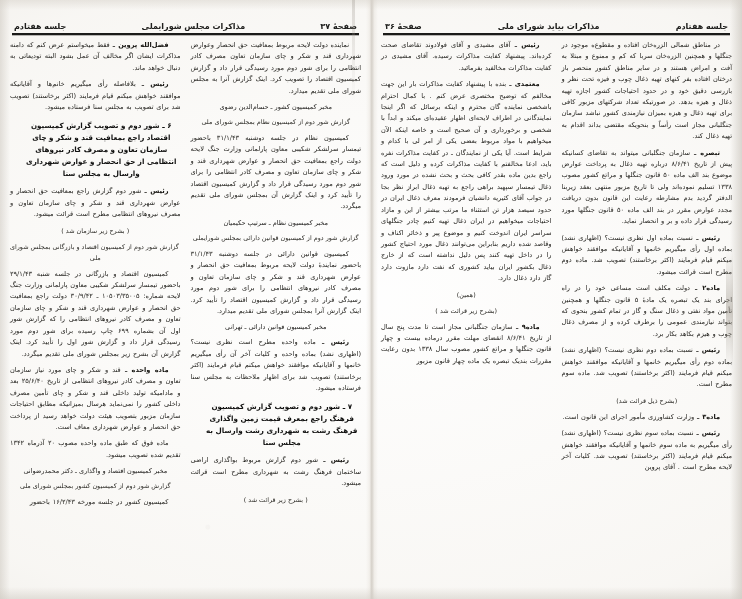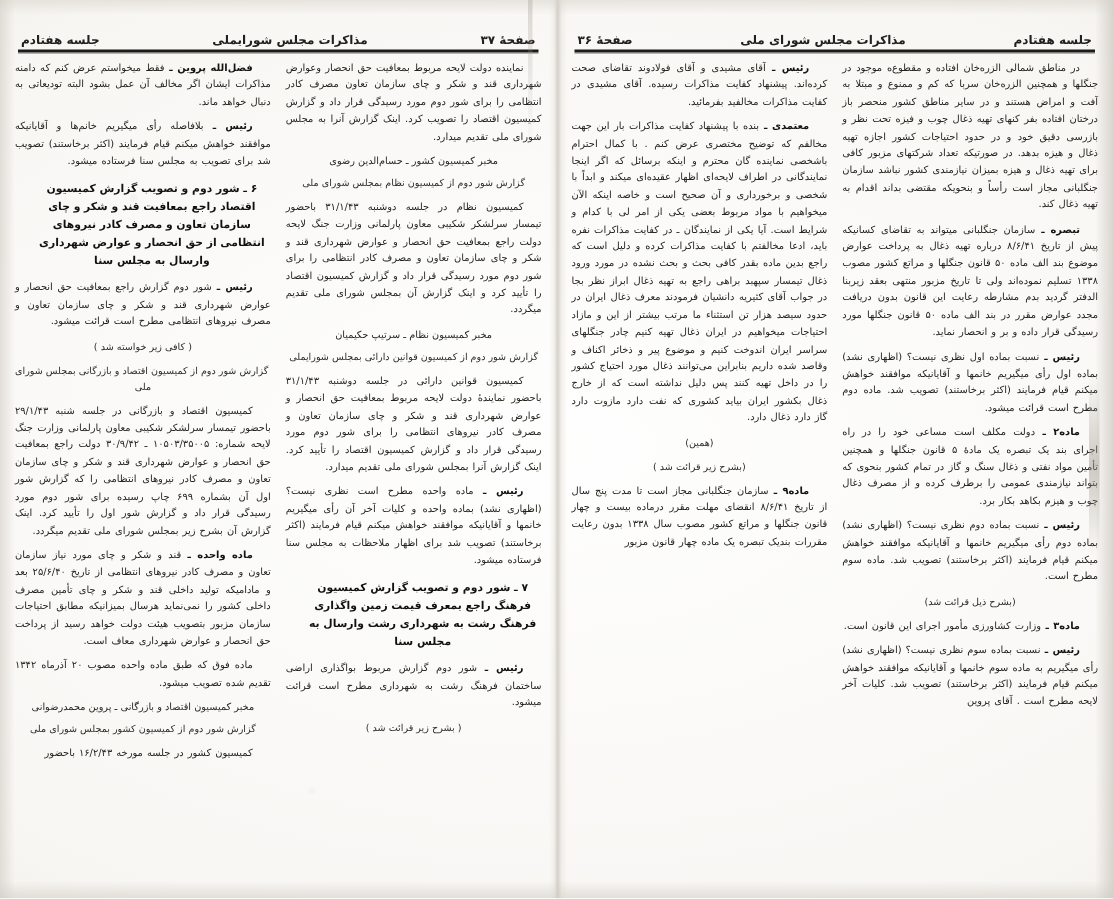--- a/index.html
+++ b/index.html
@@ -201,48 +201,49 @@
     <div class="cols">
 
       <div class="col" id="L-outer">
           <p class="para indent"><span>نماینده دولت لایحه مربوط بمعافیت حق انحصار وعوارض شهرداری قند و شکر و چای سازمان تعاون مصرف کادر انتظامی را برای شور دوم مورد رسیدگی قرار داد و گزارش کمیسیون اقتصاد را تصویب کرد. اینک گزارش آنرا به مجلس شورای ملی تقدیم میدارد.</span></p>
           <p class="signature"><span>مخبر کمیسیون کشور ـ حسام‌الدین رضوی</span></p>
           <p class="note"><span>گزارش شور دوم از کمیسیون نظام بمجلس شورای ملی</span></p>
           <p class="para indent"><span>کمیسیون نظام در جلسه دوشنبه ۳۱/۱/۴۳ باحضور تیمسار سرلشکر شکیبی معاون پارلمانی وزارت جنگ لایحه دولت راجع بمعافیت حق انحصار و عوارض شهرداری قند و شکر و چای سازمان تعاون و مصرف کادر انتظامی را برای شور دوم مورد رسیدگی قرار داد و گزارش کمیسیون اقتصاد را تأیید کرد و اینک گزارش آن بمجلس شورای ملی تقدیم میگردد.</span></p>
           <p class="signature"><span>مخبر کمیسیون نظام ـ سرتیپ حکیمیان</span></p>
           <p class="note"><span>گزارش شور دوم از کمیسیون قوانین دارائی بمجلس شورایملی</span></p>
           <p class="para indent"><span>کمیسیون قوانین دارائی در جلسه دوشنبه ۳۱/۱/۴۳ باحضور نمایندهٔ دولت لایحه مربوط بمعافیت حق انحصار و عوارض شهرداری قند و شکر و چای سازمان تعاون و مصرف کادر نیروهای انتظامی را برای شور دوم مورد رسیدگی قرار داد و گزارش کمیسیون اقتصاد را تأیید کرد. اینک گزارش آنرا بمجلس شورای ملی تقدیم میدارد.</span></p>
+          <p class="signature"><span>مخبر کمیسیون قوانین دارائی ـ تهرانی</span></p>
           <p class="para indent"><span class="speaker">رئیس ـ </span><span>ماده واحده مطرح است نظری نیست؟ (اظهاری نشد) بماده واحده و کلیات آخر آن رأی میگیریم خانمها و آقایانیکه موافقند خواهش میکنم قیام فرمایند (اکثر برخاستند) تصویب شد برای اظهار ملاحظات به مجلس سنا فرستاده میشود.</span></p>
           <p class="heading"><span>۷ ـ شور دوم و تصویب گزارش کمیسیون فرهنگ راجع بمعرف قیمت زمین واگذاری فرهنگ رشت به شهرداری رشت وارسال به مجلس سنا</span></p>
           <p class="para indent"><span class="speaker">رئیس ـ </span><span>شور دوم گزارش مربوط بواگذاری اراضی ساختمان فرهنگ رشت به شهرداری مطرح است قرائت میشود.</span></p>
           <p class="note"><span>( بشرح زیر قرائت شد )</span></p>
         </div>
 
       <div class="col" id="L-inner">
           <p class="para indent"><span class="speaker">فضل‌الله پروین ـ </span><span>فقط میخواستم عرض کنم که دامنه مذاکرات ایشان اگر مخالف آن عمل بشود البته تودیعاتی به دنبال خواهد ماند.</span></p>
           <p class="para indent"><span class="speaker">رئیس ـ </span><span>بلافاصله رأی میگیریم خانم‌ها و آقایانیکه موافقند خواهش میکنم قیام فرمایند (اکثر برخاستند) تصویب شد برای تصویب به مجلس سنا فرستاده میشود.</span></p>
           <p class="heading"><span>۶ ـ شور دوم و تصویب گزارش کمیسیون اقتصاد راجع بمعافیت قند و شکر و چای سازمان تعاون و مصرف کادر نیروهای انتظامی از حق انحصار و عوارض شهرداری وارسال به مجلس سنا</span></p>
           <p class="para indent"><span class="speaker">رئیس ـ </span><span>شور دوم گزارش راجع بمعافیت حق انحصار و عوارض شهرداری قند و شکر و چای سازمان تعاون و مصرف نیروهای انتظامی مطرح است قرائت میشود.</span></p>
-          <p class="note"><span>( کافی زیر خواسته شد )</span></p>
+          <p class="note"><span>( بشرح زیر سازمان شد )</span></p>
           <p class="note"><span>گزارش شور دوم از کمیسیون اقتصاد و بازرگانی بمجلس شورای ملی</span></p>
           <p class="para indent"><span>کمیسیون اقتصاد و بازرگانی در جلسه شنبه ۲۹/۱/۴۳ باحضور تیمسار سرلشکر شکیبی معاون پارلمانی وزارت جنگ لایحه شماره: ۱۰۵۰۳/۳۵۰۰۵ ـ ۳۰/۹/۴۲ دولت راجع بمعافیت حق انحصار و عوارض شهرداری قند و شکر و چای سازمان تعاون و مصرف کادر نیروهای انتظامی را که گزارش شور اول آن بشماره ۶۹۹ چاپ رسیده برای شور دوم مورد رسیدگی قرار داد و گزارش شور اول را تأیید کرد. اینک گزارش آن بشرح زیر بمجلس شورای ملی تقدیم میگردد.</span></p>
           <p class="para indent"><span class="speaker">ماده واحده ـ </span><span>قند و شکر و چای مورد نیاز سازمان تعاون و مصرف کادر نیروهای انتظامی از تاریخ ۲۵/۶/۴۰ بعد و مادامیکه تولید داخلی قند و شکر و چای تأمین مصرف داخلی کشور را نمی‌نماید هرسال بمیزانیکه مطابق احتیاجات سازمان مزبور بتصویب هیئت دولت خواهد رسید از پرداخت حق انحصار و عوارض شهرداری معاف است.</span></p>
           <p class="para indent"><span>ماده فوق که طبق ماده واحده مصوب ۲۰ آذرماه ۱۳۴۲ تقدیم شده تصویب میشود.</span></p>
-          <p class="signature"><span>مخبر کمیسیون اقتصاد و بازرگانی ـ پروین محمدرضوانی</span></p>
+          <p class="signature"><span>مخبر کمیسیون اقتصاد و واگذاری ـ دکتر محمدرضوانی</span></p>
           <p class="note"><span>گزارش شور دوم از کمیسیون کشور بمجلس شورای ملی</span></p>
           <p class="para indent"><span>کمیسیون کشور در جلسه مورخه ۱۶/۲/۴۳ باحضور</span></p>
         </div>
     </div>
     <div class="edge-shadow-left"></div>
   </div>
 
   <div class="sheet right">
     <div class="running-head">
       <span class="rh-item">جلسه هفتادم</span>
-      <span class="rh-item">مذاکرات مجلس شورای ملی</span>
+      <span class="rh-item">مذاکرات بیاید شورای ملی</span>
       <span class="rh-item">صفحهٔ ۳۶</span>
     </div>
     <div class="rule"></div>
 
     <div class="cols">
 
       <div class="col" id="R-inner">
           <p class="para indent"><span>در مناطق شمالی الزره‌خان افتاده و مقطوع‌ه موجود در جنگلها و همچنین الزره‌خان سربا که کم و ممنوع و مبتلا به آفت و امراض هستند و در سایر مناطق کشور منحصر باز درختان افتاده بفر کنهای تهیه ذغال چوب و فیزه تحت نظر و بازرسی دقیق خود و در حدود احتیاجات کشور اجازه تهیه ذغال و هیزه بدهد. در صورتیکه تعداد شرکتهای مزبور کافی برای تهیه ذغال و هیزه بمیزان نیازمندی کشور نباشد سازمان جنگلبانی مجاز است رأساً و بنحویکه مقتضی بداند اقدام به تهیه ذغال کند.</span></p>
           <p class="para indent"><span class="speaker">تبصره ـ </span><span>سازمان جنگلبانی میتواند به تقاضای کسانیکه پیش از تاریخ ۸/۶/۴۱ درباره تهیه ذغال به پرداخت عوارض موضوع بند الف ماده ۵۰ قانون جنگلها و مراتع کشور مصوب ۱۳۳۸ تسلیم نموده‌اند ولی تا تاریخ مزبور منتهی بعقد زیربنا الدفتر گردید بدم مشارطه رعایت این قانون بدون دریافت مجدد عوارض مقرر در بند الف ماده ۵۰ قانون جنگلها مورد رسیدگی قرار داده و بر و انحصار نماید.</span></p>
           <p class="para indent"><span class="speaker">رئیس ـ </span><span>نسبت بماده اول نظری نیست؟ (اظهاری نشد) بماده اول رأی میگیریم خانمها و آقایانیکه موافقند خواهش میکنم قیام فرمایند (اکثر برخاستند) تصویب شد. ماده دوم مطرح است قرائت میشود.</span></p>

